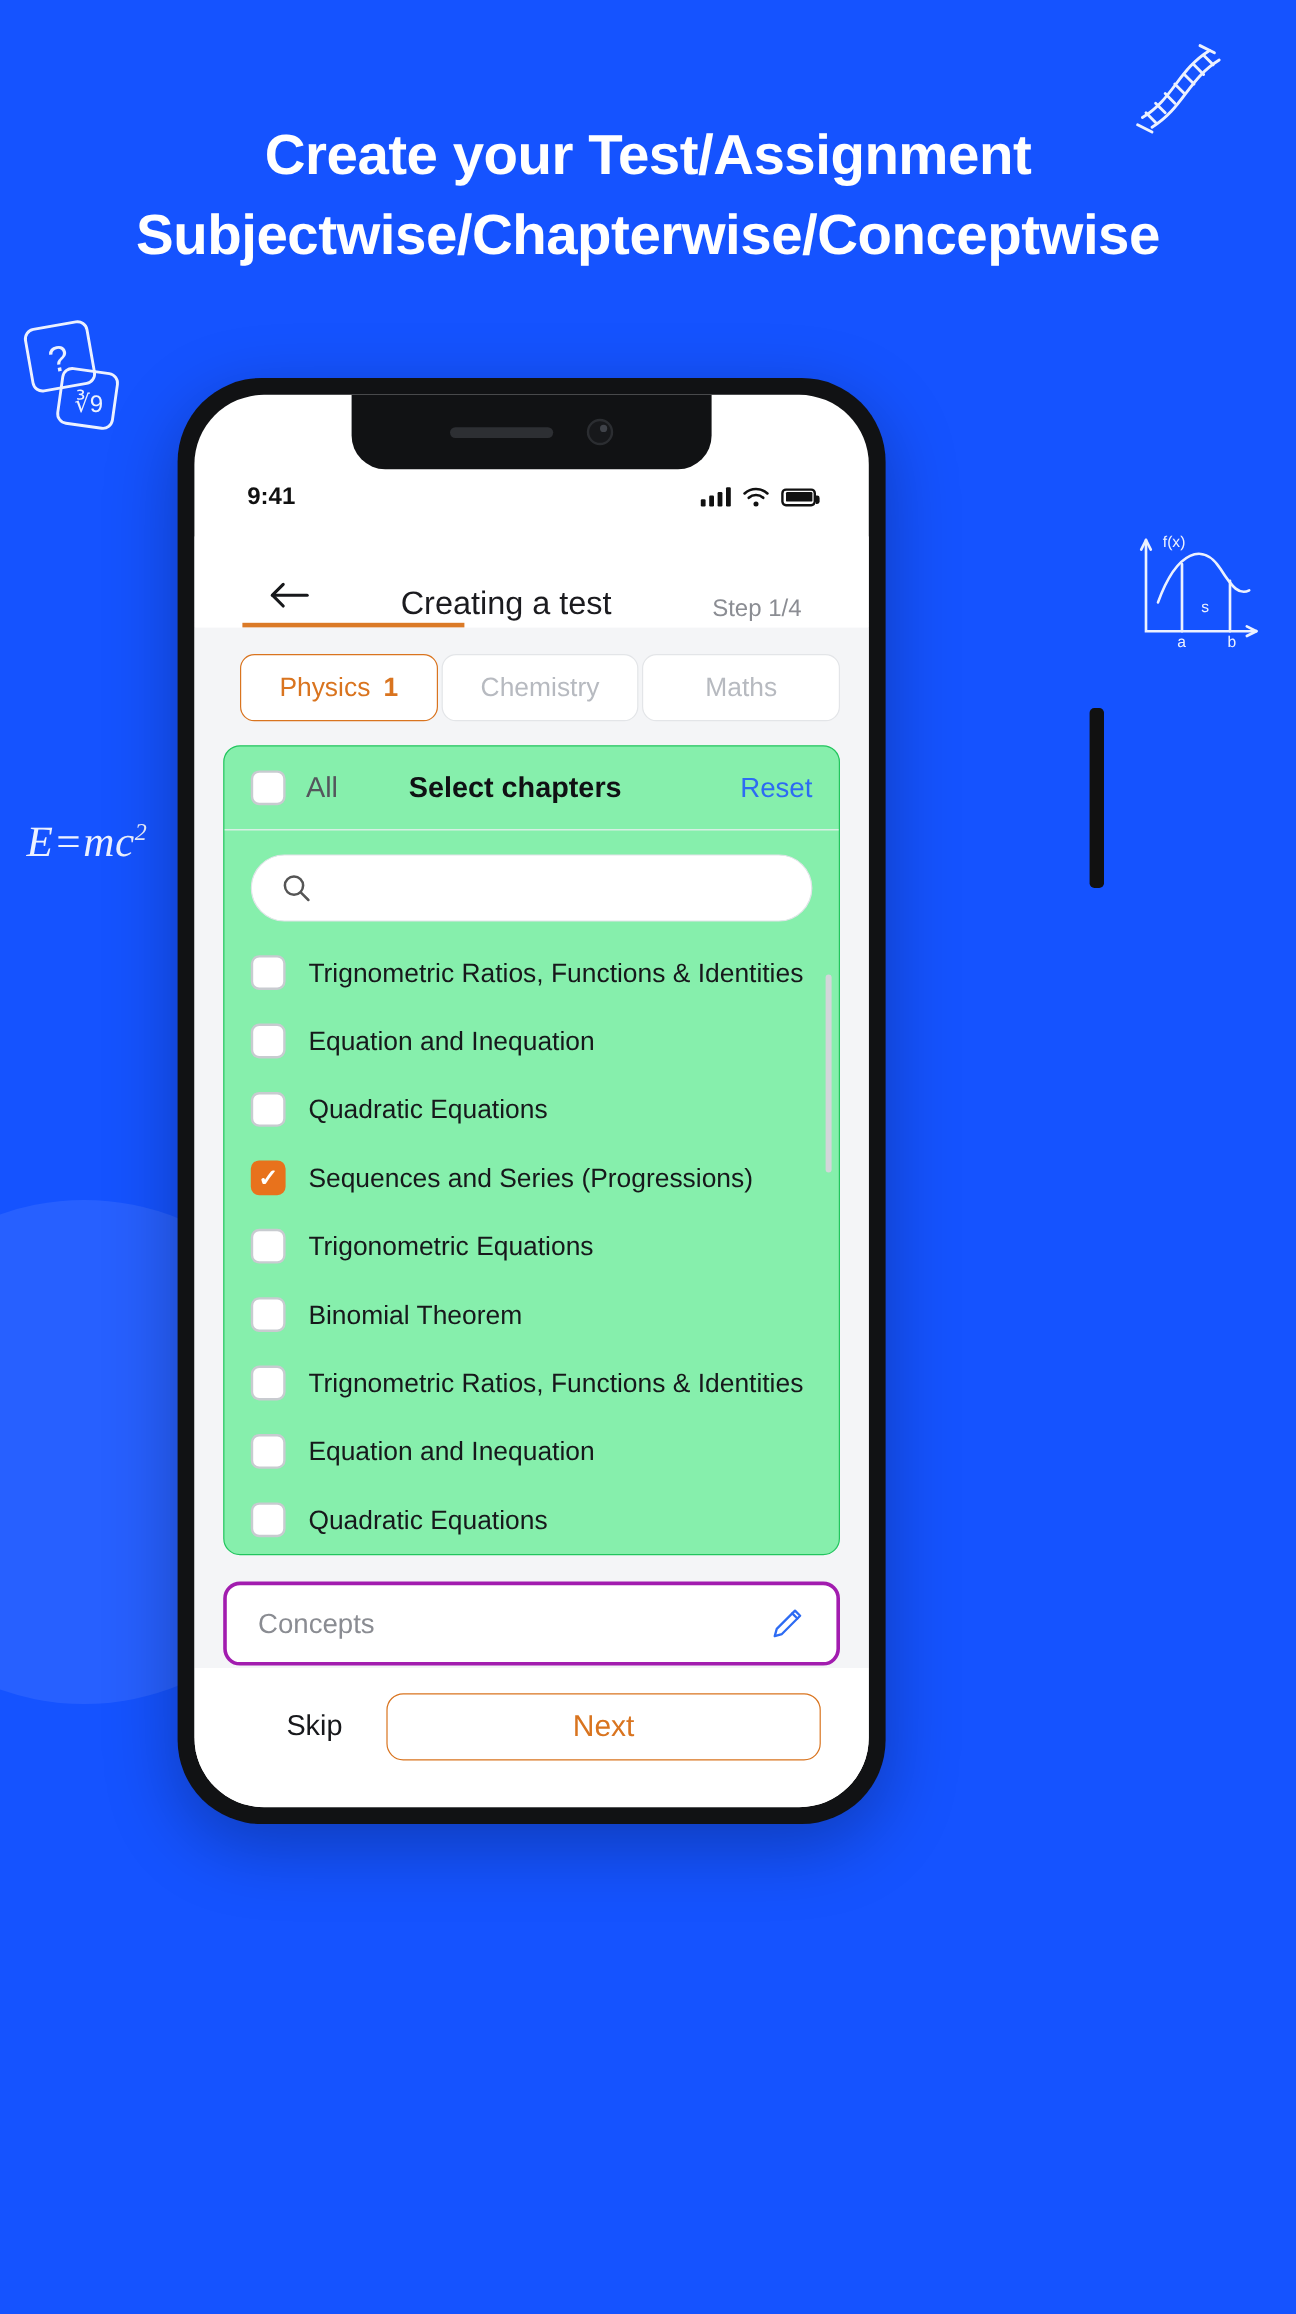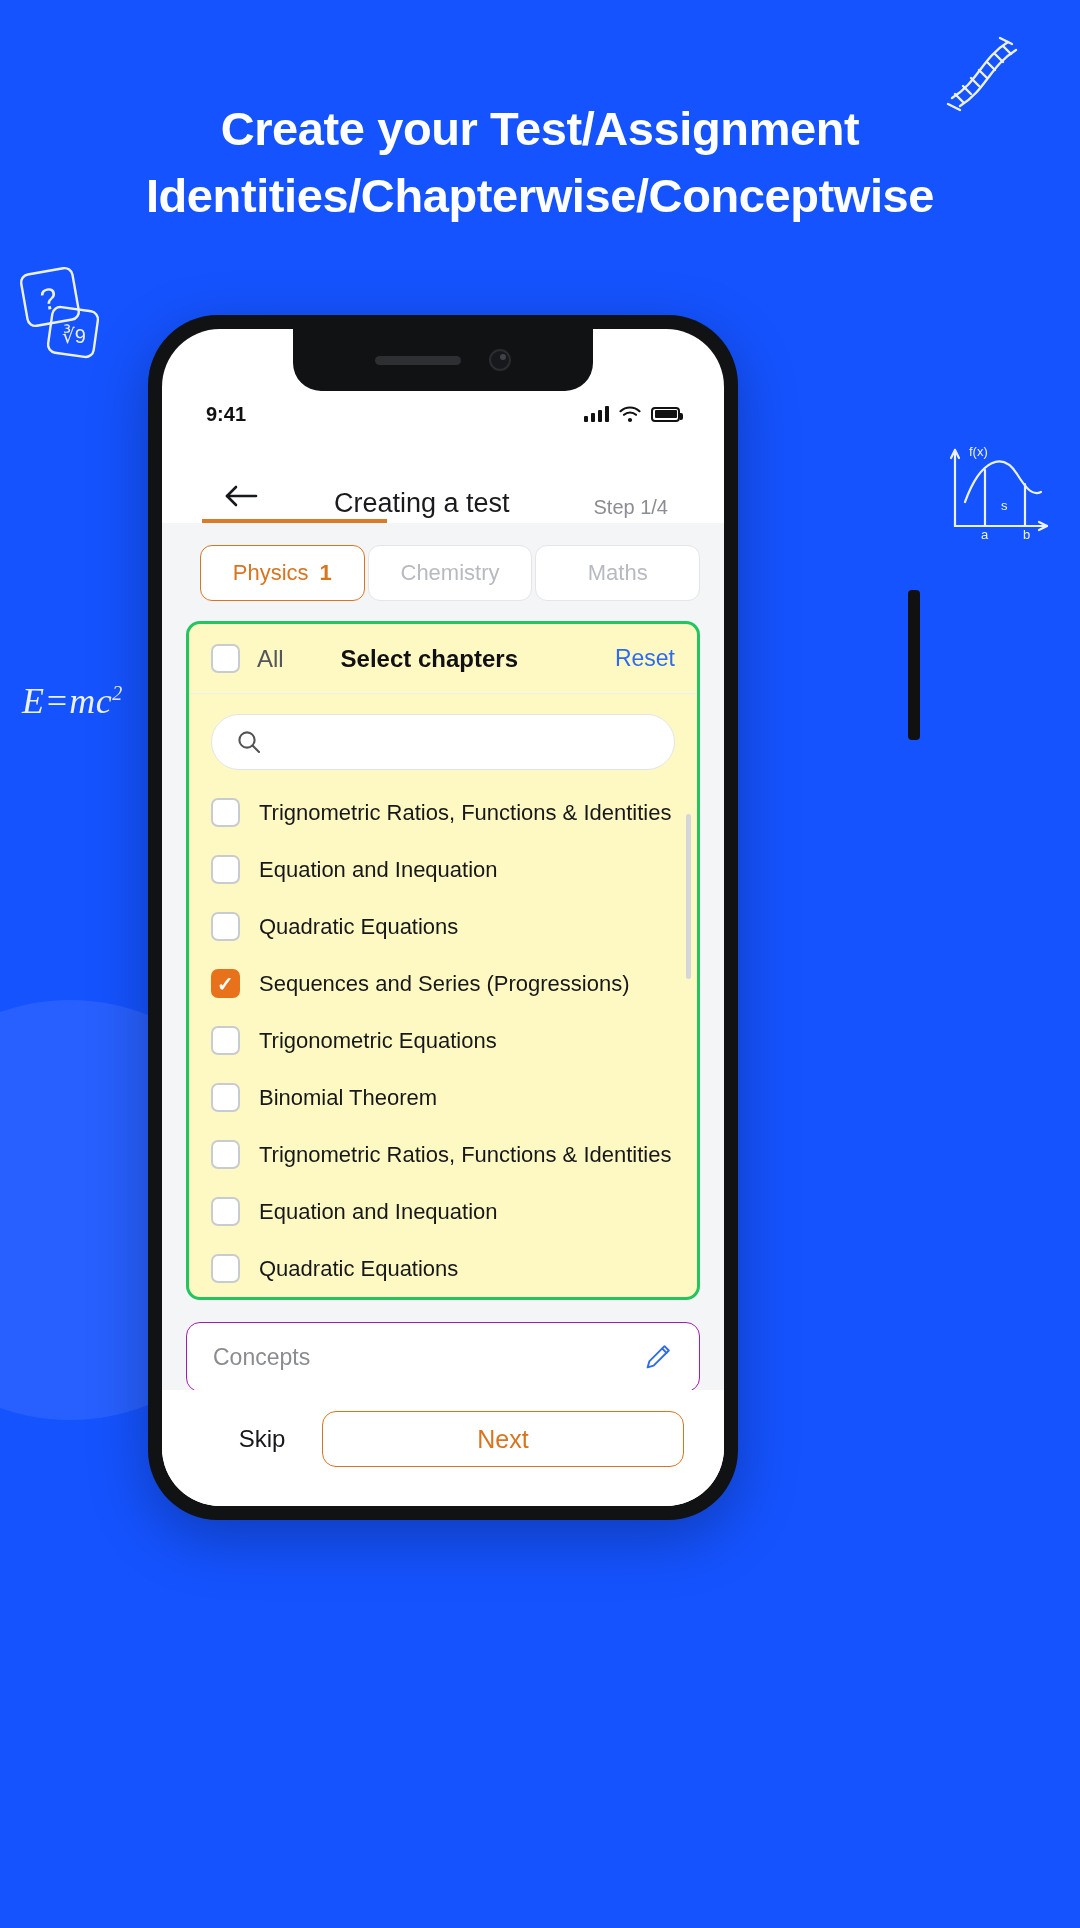--- a/index.html
+++ b/index.html
@@ -105,21 +105,21 @@
   .tab {
     flex:1; height:56px; border-radius:12px;
     display:flex; align-items:center; justify-content:center; gap:11px;
     font-size:22px; background:#fff; cursor:pointer;
     border:1.5px solid #E3E5E8; color:#B7BAC0;
   }
   .tab.active { border-color:#D9741F; color:#D9741F; }
   .tab .count { font-weight:bold; font-size:22px; }
 
   .card {
-    background:#fef9c3; border:3px solid #22c55e; border-radius:14px;
+    background:#86efac; border:1px solid #22c55e; border-radius:14px;
     overflow:hidden;
   }
   .card-head {
     display:flex; align-items:center; padding:20px 22px;
     border-bottom:1px solid #EDEFF2;
   }
   .cb {
     width:29px; height:29px; border:2px solid #C8CBD0; border-radius:7px;
     background:#fff; flex:none; cursor:pointer;
     display:flex; align-items:center; justify-content:center;
@@ -147,21 +147,21 @@
     display:flex; align-items:center; padding:14px 22px; cursor:pointer;
   }
   .chapter .label { margin-left:19px; font-size:22px; color:#17181b; }
   .scrollbar {
     position:absolute; right:6px; top:30px; width:5px; height:165px;
     background:#D3D6DA; border-radius:3px;
   }
 
   .concepts {
     margin-top:22px; height:70px; background:#fff;
-    border:1px solid #a21caf; border-radius:14px;
+    border:3px solid #a21caf; border-radius:14px;
     display:flex; align-items:center; padding:0 26px;
   }
   .concepts .ph { flex:1; font-size:23px; color:#8A8C92; }
 
   
   .app-footer {
     position:absolute; bottom:0; left:0; right:0; height:116px;
     background:#fff; display:flex; align-items:center; 
     padding:0 40px 18px;
   }
@@ -213,21 +213,21 @@
     <path d="M44 86 L44 30 M84 86 L84 44"></path>
   </g>
   <text x="28" y="16" fill="#fff" font-size="13" font-family="Liberation Sans, sans-serif">f(x)</text>
   <text x="60" y="70" fill="#fff" font-size="13" font-family="Liberation Sans, sans-serif">s</text>
   <text x="40" y="99" fill="#fff" font-size="13" font-family="Liberation Sans, sans-serif">a</text>
   <text x="82" y="99" fill="#fff" font-size="13" font-family="Liberation Sans, sans-serif">b</text>
 </svg>
 
 <div class="headline">
   <div>Create your Test/Assignment</div>
-  <div>Identities/Chapterwise/Conceptwise</div>
+  <div>Subjectwise/Chapterwise/Conceptwise</div>
 </div>
 
 <div class="side-btn sb1"></div>
 <div class="side-btn sb2"></div>
 <div class="side-btn sb3"></div>
 <div class="side-btn sb4"></div>
 
 <div class="phone">
   <div class="phone-inner">
 

